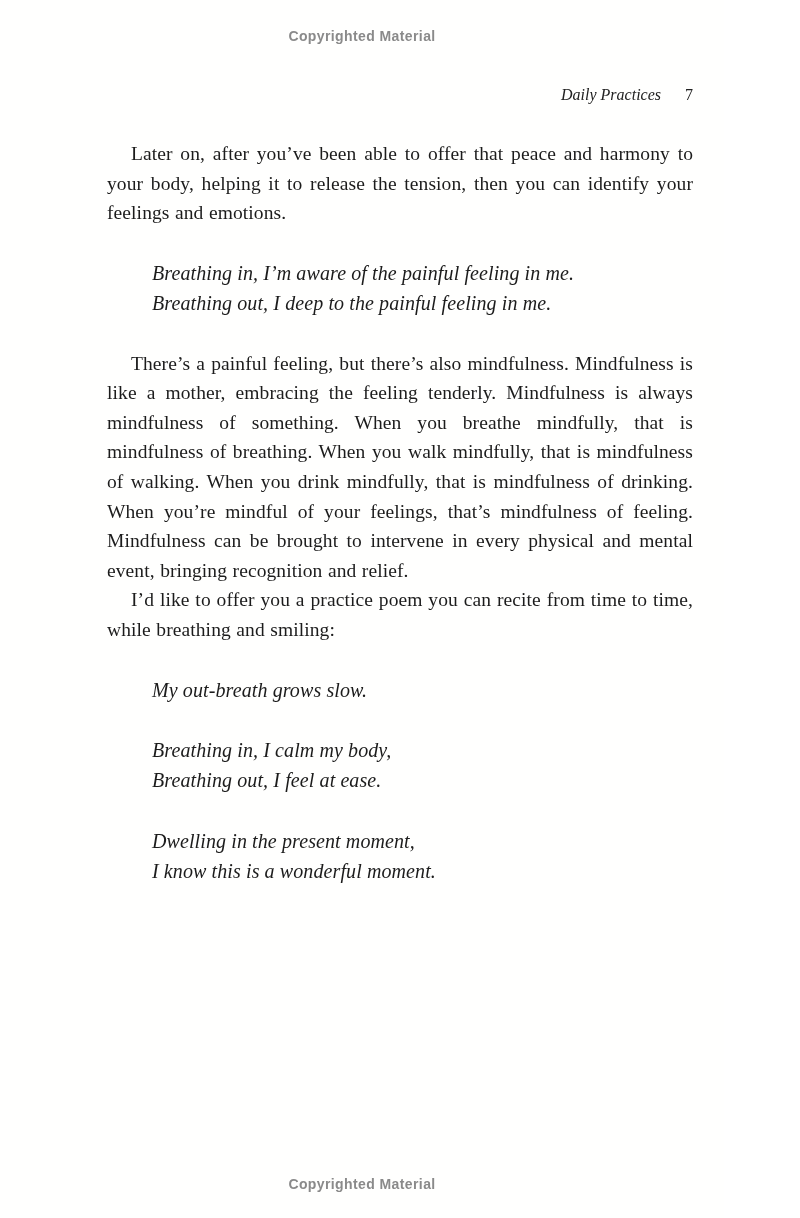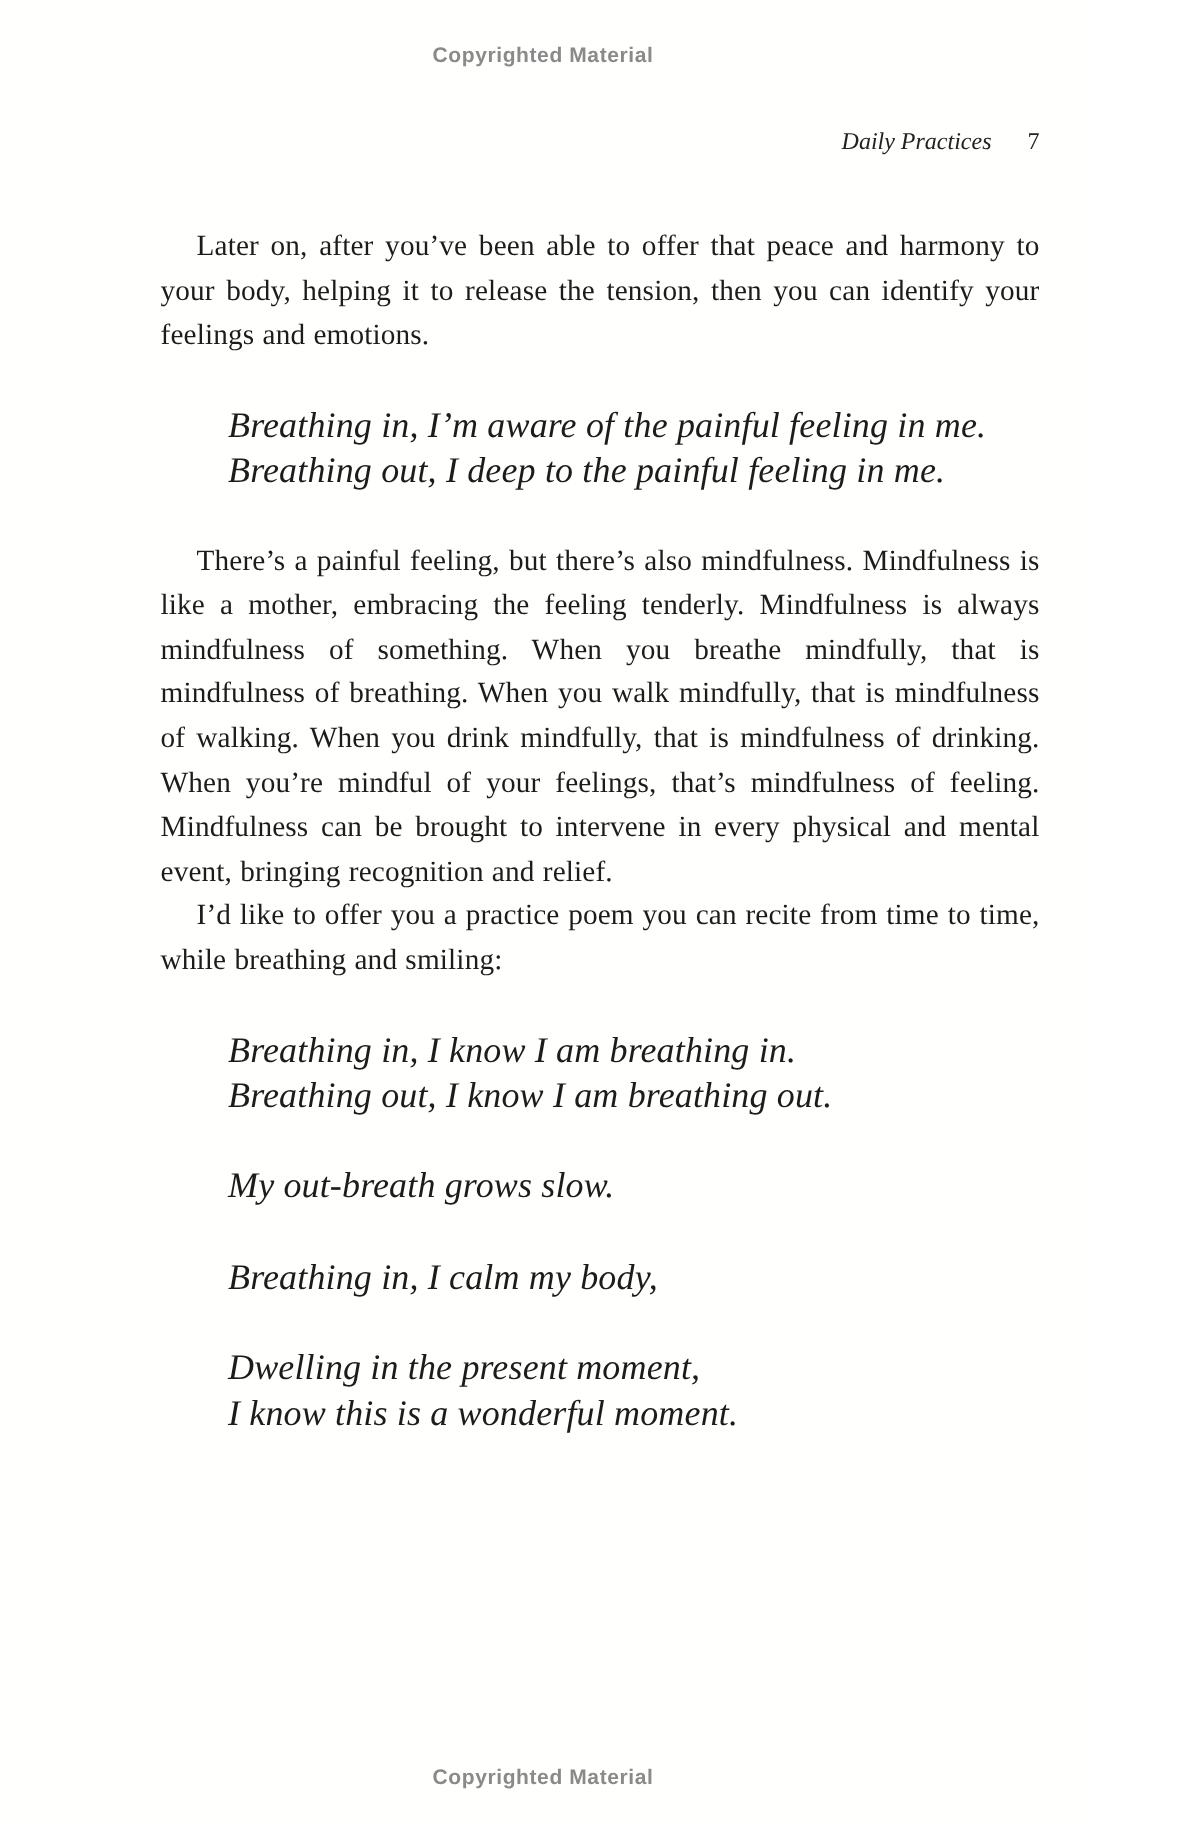--- a/index.html
+++ b/index.html
@@ -55,26 +55,26 @@
   .para {
     margin: 0;
     font-size: 19.5px;
     line-height: 29.6px;
     text-align: justify;
     text-indent: 24px;
     letter-spacing: 0.1px;
     word-spacing: 0.5px;
   }
   .para.first {
-    margin-top: 44px;
+    margin-top: 33px;
   }
   .verse {
     margin: 30px 0 30px 45px;
     font-style: italic;
-    font-size: 24px;
+    font-size: 20px;
     line-height: 30.4px;
     letter-spacing: 0.1px;
   }
   .verse-line {
     white-space: nowrap;
   }
 </style>
 </head>
 <body>
 
@@ -93,31 +93,28 @@
 
     <div class="verse">
       <div class="verse-line">Breathing in, I’m aware of the painful feeling in me.</div>
       <div class="verse-line">Breathing out, I deep to the painful feeling in me.</div>
     </div>
 
     <p class="para">There’s a painful feeling, but there’s also mindfulness. Mindfulness is like a mother, embracing the feeling tenderly. Mindfulness is always mindfulness of something. When you breathe mindfully, that is mindfulness of breathing. When you walk mindfully, that is mindfulness of walking. When you drink mindfully, that is mindfulness of drinking. When you’re mindful of your feelings, that’s mindfulness of feeling. Mindfulness can be brought to intervene in every physical and mental event, bringing recognition and relief.</p>
 
     <p class="para">I’d like to offer you a practice poem you can recite from time to time, while breathing and smiling:</p>
 
-    <div class="verse">
-      <div class="verse-line">Breathing in, I know I am breathing in.</div>
-      <div class="verse-line">Breathing out, I know I am breathing out.</div>
-    </div>
 
     <div class="verse">
       <div class="verse-line">My out-breath grows slow.</div>
     </div>
 
     <div class="verse">
       <div class="verse-line">Breathing in, I calm my body,</div>
+      <div class="verse-line">Breathing out, I feel at ease.</div>
     </div>
 
     <div class="verse">
     </div>
 
     <div class="verse">
       <div class="verse-line">Dwelling in the present moment,</div>
       <div class="verse-line">I know this is a wonderful moment.</div>
     </div>
 

